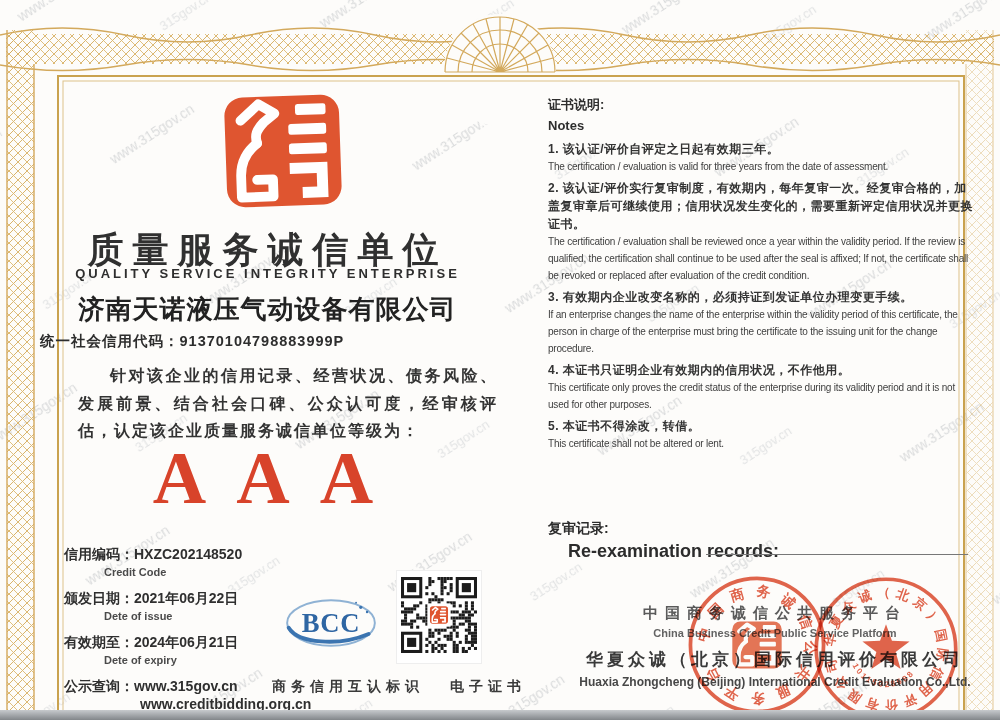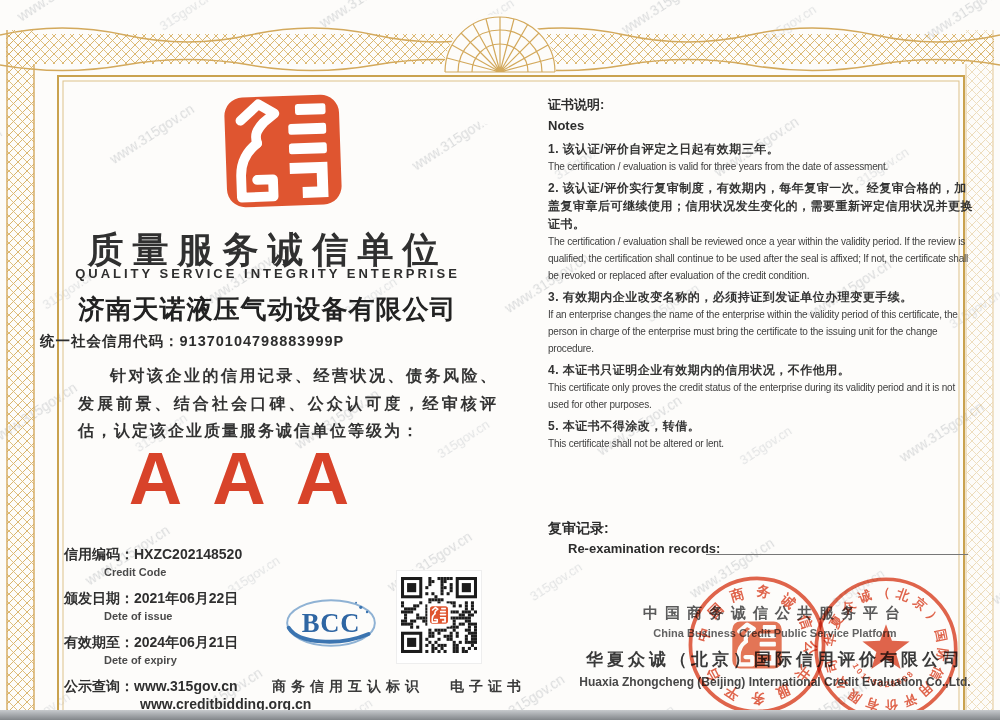--- a/index.html
+++ b/index.html
@@ -13,43 +13,43 @@
             font-family:"Liberation Serif","DejaVu Serif",serif;font-weight:900;
             font-size:36px;letter-spacing:9px;color:#303030;}
   .title-en{position:absolute;left:55px;top:266px;width:425px;text-align:center;
             font-weight:bold;font-size:13px;letter-spacing:3px;color:#2e2e2e;}
   .company{position:absolute;left:40px;top:292px;width:455px;text-align:center;
            font-weight:bold;font-size:26px;letter-spacing:1px;color:#222;}
   .uscc{position:absolute;left:40px;top:332px;width:455px;text-align:left;
         font-weight:bold;font-size:14.5px;color:#2d2d2d;letter-spacing:1px;}
   .para{position:absolute;left:62px;top:362px;width:420px;font-size:16px;line-height:1.72;
         font-weight:600;color:#333;text-align:justify;text-indent:2em;letter-spacing:2px;margin-left:16px;}
-  .grade{position:absolute;left:39px;top:436px;width:400px;text-align:center;
-         font-family:Liberation Sans, sans-serif;font-weight:bold;
+  .grade{position:absolute;left:63px;top:436px;width:400px;text-align:center;
+         font-family:Liberation Serif, serif;font-weight:bold;
          font-size:74px;color:#d8432a;letter-spacing:30px;text-indent:30px;}
   .fields{position:absolute;left:64px;top:546px;width:250px;}
   .frow{margin-bottom:12px;}
   .flabel{font-weight:bold;font-size:14px;color:#2f2f2f;}
   .fsub{font-size:11px;color:#4a4a4a;margin-top:2px;font-weight:600;padding-left:40px;}
   .furl2{margin-left:76px;text-decoration:underline;}
   .bcc{position:absolute;left:284px;top:594px;width:94px;height:58px;}
   .qr{position:absolute;left:397px;top:571px;width:84px;height:92px;background:#fff;
       box-shadow:0 0 0 1px #eee;display:flex;align-items:center;justify-content:center;}
   .mutual{position:absolute;left:272px;top:678px;font-weight:bold;font-size:14px;
           letter-spacing:5px;color:#3a3a3a;}
   .ecert{position:absolute;left:408px;top:678px;font-weight:bold;font-size:14px;
          letter-spacing:5px;color:#3a3a3a;padding-left:42px;}
   
   .notes{position:absolute;left:548px;top:94px;width:426px;}
   .notes-h{font-weight:bold;font-size:13px;color:#2e2e2e;line-height:21px;}
   .note-cn{font-size:12px;font-weight:600;color:#333;line-height:18px;margin-top:4px;letter-spacing:.5px;}
   .note-en{font-size:10px;color:#3f3f3f;line-height:17px;letter-spacing:-0.2px;}
   .review{position:absolute;left:548px;top:520px;width:426px;}
   .review .cn{font-weight:bold;font-size:14px;color:#2c2c2c;}
-  .review .en{font-weight:bold;font-size:13px;color:#2c2c2c;margin-top:3px;padding-left:20px;}
+  .review .en{font-weight:bold;font-size:18px;color:#2c2c2c;margin-top:3px;padding-left:20px;}
   .review .line{position:absolute;left:158px;top:34px;width:262px;border-bottom:1.2px solid #777;}
   .issuer{position:absolute;left:555px;top:604px;width:440px;text-align:center;}
   .issuer .pcn{font-size:15px;font-weight:600;color:#5a5a5a;letter-spacing:7px;}
   .issuer .pen{font-size:11px;font-weight:bold;color:#636363;margin-top:4px;}
   .issuer .icn{font-size:17px;font-weight:bold;color:#3a3a3a;letter-spacing:4px;margin-top:9px;}
   .issuer .ien{font-size:12px;font-weight:bold;color:#474747;margin-top:4px;}
   .seal{position:absolute;mix-blend-mode:multiply;opacity:.88;}
   .seal1{left:682px;top:570px;width:150px;height:150px;}
   .seal2{left:808px;top:571px;width:156px;height:156px;}
   .bottom-edge{position:absolute;left:0;top:710px;width:1000px;height:10px;

